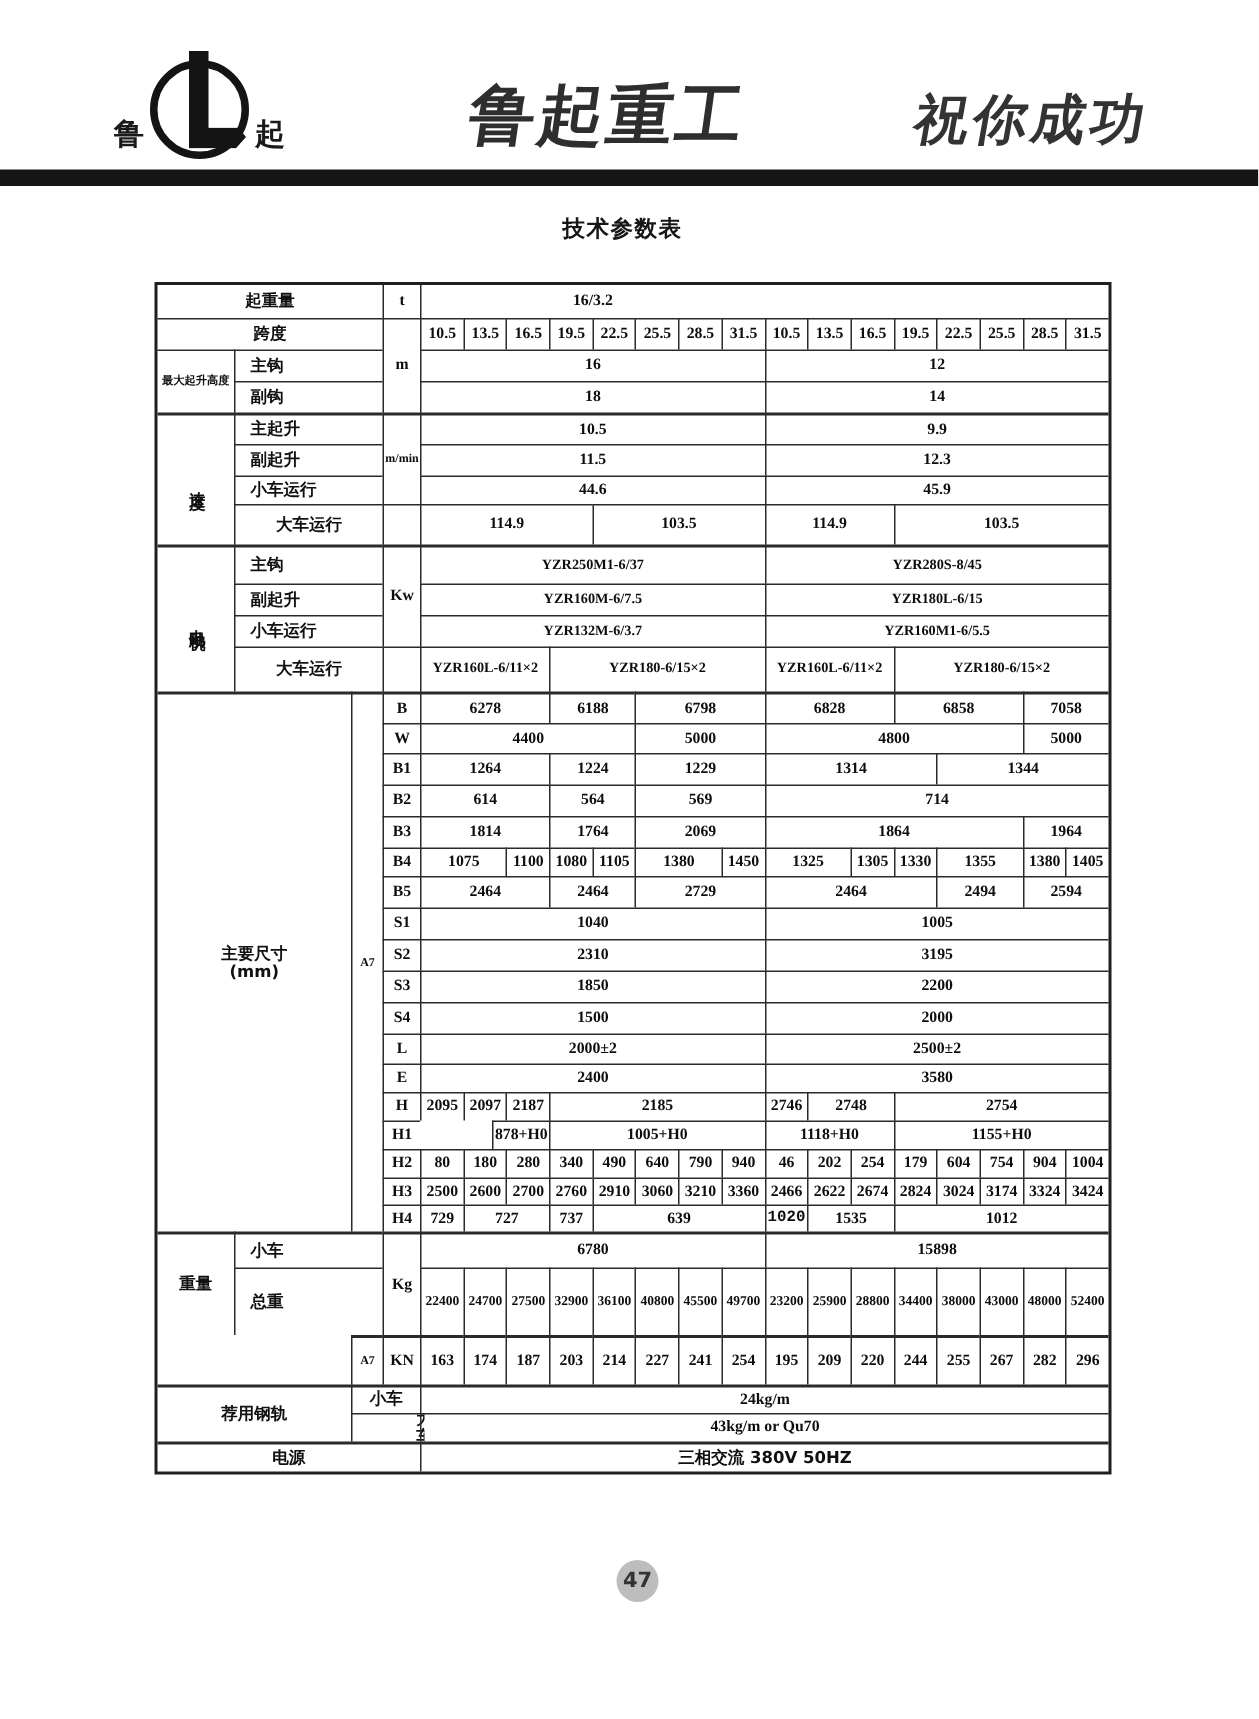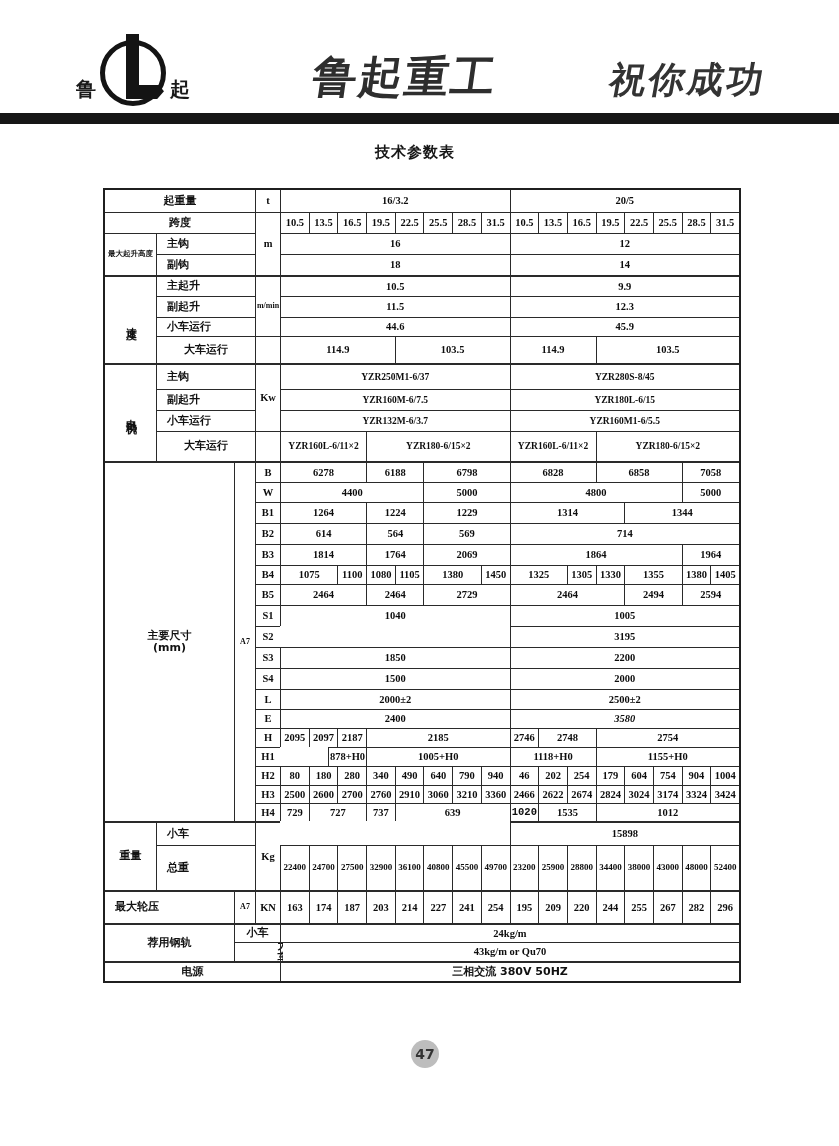--- a/index.html
+++ b/index.html
@@ -55,21 +55,20 @@
   <div id="brand">鲁起重工</div>
   <div id="slogan">祝你成功</div>
   <div id="divider-bar" style="background: rgb(22, 22, 22);"></div>
 
   <div id="page-title">技术参数表</div>
 
   <div id="ptable" style="grid-template-rows: 22px 21px 21px 21px 21px 21px 19px 27px 26px 21px 21px 30px 21px 20px 21px 21px 21px 19px 21px 21px 21px 21px 21px 20px 19px 19px 19px 19px 18px 18px 24px 45px 33px 19px 19px 20px;">
       <div class="cell h" style="grid-area: 1 / 1 / span 1 / span 3; border-top: none; border-left: none;">起重量</div>
       <div class="cell u" style="grid-area: 1 / 4 / span 1 / span 1; border-top: none;">t</div>
       <div class="cell n" style="grid-area: 1 / 5 / span 1 / span 8; border-top: none;">16/3.2</div>
-      <div class="cell n" style="grid-area: 1 / 13 / span 1 / span 8; border-top: none;">20/5</div>
       <div class="cell h" style="grid-area: 2 / 1 / span 1 / span 3; border-left: none;">跨度</div>
       <div class="cell u" style="grid-area: 2 / 4 / span 3 / span 1;">m</div>
       <div class="cell n" style="grid-area: 2 / 5 / span 1 / span 1;">10.5</div>
       <div class="cell n" style="grid-area: 2 / 6 / span 1 / span 1;">13.5</div>
       <div class="cell n" style="grid-area: 2 / 7 / span 1 / span 1;">16.5</div>
       <div class="cell n" style="grid-area: 2 / 8 / span 1 / span 1;">19.5</div>
       <div class="cell n" style="grid-area: 2 / 9 / span 1 / span 1;">22.5</div>
       <div class="cell n" style="grid-area: 2 / 10 / span 1 / span 1;">25.5</div>
       <div class="cell n" style="grid-area: 2 / 11 / span 1 / span 1;">28.5</div>
       <div class="cell n" style="grid-area: 2 / 12 / span 1 / span 1;">31.5</div>
@@ -171,33 +170,34 @@
       <div class="cell n" style="grid-area: 19 / 5 / span 1 / span 3;">2464</div>
       <div class="cell n" style="grid-area: 19 / 8 / span 1 / span 2;">2464</div>
       <div class="cell n" style="grid-area: 19 / 10 / span 1 / span 3;">2729</div>
       <div class="cell n" style="grid-area: 19 / 13 / span 1 / span 4;">2464</div>
       <div class="cell n" style="grid-area: 19 / 17 / span 1 / span 2;">2494</div>
       <div class="cell n" style="grid-area: 19 / 19 / span 1 / span 2;">2594</div>
       <div class="cell u" style="grid-area: 20 / 4 / span 1 / span 1;">S1</div>
       <div class="cell n" style="grid-area: 20 / 5 / span 1 / span 8;">1040</div>
       <div class="cell n" style="grid-area: 20 / 13 / span 1 / span 8;">1005</div>
       <div class="cell u" style="grid-area: 21 / 4 / span 1 / span 1;">S2</div>
+      <div class="cell n" style="grid-area: 21 / 5 / span 1 / span 8;">2310</div>
       <div class="cell n" style="grid-area: 21 / 13 / span 1 / span 8;">3195</div>
       <div class="cell u" style="grid-area: 22 / 4 / span 1 / span 1;">S3</div>
       <div class="cell n" style="grid-area: 22 / 5 / span 1 / span 8;">1850</div>
       <div class="cell n" style="grid-area: 22 / 13 / span 1 / span 8;">2200</div>
       <div class="cell u" style="grid-area: 23 / 4 / span 1 / span 1;">S4</div>
       <div class="cell n" style="grid-area: 23 / 5 / span 1 / span 8;">1500</div>
       <div class="cell n" style="grid-area: 23 / 13 / span 1 / span 8;">2000</div>
       <div class="cell u" style="grid-area: 24 / 4 / span 1 / span 1;">L</div>
       <div class="cell n" style="grid-area: 24 / 5 / span 1 / span 8;">2000±2</div>
       <div class="cell n" style="grid-area: 24 / 13 / span 1 / span 8;">2500±2</div>
       <div class="cell u" style="grid-area: 25 / 4 / span 1 / span 1;">E</div>
       <div class="cell n" style="grid-area: 25 / 5 / span 1 / span 8; text-align: center;">2400</div>
-      <div class="cell n" style="grid-area: 25 / 13 / span 1 / span 8; font-style: italic;">3580</div>
+      <div class="cell n" style="grid-area: 25 / 13 / span 1 / span 8;">3580</div>
       <div class="cell u" style="grid-area: 26 / 4 / span 1 / span 1;">H</div>
       <div class="cell n" style="grid-area: 26 / 5 / span 1 / span 1;">2095</div>
       <div class="cell n" style="grid-area: 26 / 6 / span 1 / span 1;">2097</div>
       <div class="cell n" style="grid-area: 26 / 7 / span 1 / span 1;">2187</div>
       <div class="cell n" style="grid-area: 26 / 8 / span 1 / span 5;">2185</div>
       <div class="cell n" style="grid-area: 26 / 13 / span 1 / span 1;">2746</div>
       <div class="cell n" style="grid-area: 26 / 14 / span 1 / span 2;">2748</div>
       <div class="cell n" style="grid-area: 26 / 16 / span 1 / span 5;">2754</div>
       <div class="cell u" style="grid-area: 27 / 4 / span 1 / span 1;">H1</div>
       <div class="cell n" style="grid-area: 27 / 5 / span 1 / span 3; margin-left: 48px;">878+H0</div>
@@ -242,39 +242,39 @@
       <div class="cell n" style="grid-area: 30 / 5 / span 1 / span 1;">729</div>
       <div class="cell n" style="grid-area: 30 / 6 / span 1 / span 2;">727</div>
       <div class="cell n" style="grid-area: 30 / 8 / span 1 / span 1;">737</div>
       <div class="cell n" style="grid-area: 30 / 9 / span 1 / span 4;">639</div>
       <div class="cell n" style="grid-area: 30 / 13 / span 1 / span 1; font-family: Liberation Mono, monospace;">1020</div>
       <div class="cell n" style="grid-area: 30 / 14 / span 1 / span 2;">1535</div>
       <div class="cell n" style="grid-area: 30 / 16 / span 1 / span 5;">1012</div>
       <div class="cell h" style="grid-area: 31 / 1 / span 2 / span 1; border-top-width: 2px; border-left: none;">重量</div>
       <div class="cell lt" style="grid-area: 31 / 2 / span 1 / span 2; border-top-width: 2px;">小车</div>
       <div class="cell u" style="grid-area: 31 / 4 / span 2 / span 1; border-top-width: 2px;">Kg</div>
+      <div class="cell n" style="grid-area: 31 / 5 / span 1 / span 8; border-top-width: 2px;">6780</div>
       <div class="cell n" style="grid-area: 31 / 13 / span 1 / span 8; border-top-width: 2px;">15898</div>
       <div class="cell lt" style="grid-area: 32 / 2 / span 1 / span 2;">总重</div>
       <div class="cell ns" style="grid-area: 32 / 5 / span 1 / span 1;">22400</div>
       <div class="cell ns" style="grid-area: 32 / 6 / span 1 / span 1;">24700</div>
       <div class="cell ns" style="grid-area: 32 / 7 / span 1 / span 1;">27500</div>
       <div class="cell ns" style="grid-area: 32 / 8 / span 1 / span 1;">32900</div>
       <div class="cell ns" style="grid-area: 32 / 9 / span 1 / span 1;">36100</div>
       <div class="cell ns" style="grid-area: 32 / 10 / span 1 / span 1;">40800</div>
       <div class="cell ns" style="grid-area: 32 / 11 / span 1 / span 1;">45500</div>
       <div class="cell ns" style="grid-area: 32 / 12 / span 1 / span 1;">49700</div>
       <div class="cell ns" style="grid-area: 32 / 13 / span 1 / span 1;">23200</div>
       <div class="cell ns" style="grid-area: 32 / 14 / span 1 / span 1;">25900</div>
       <div class="cell ns" style="grid-area: 32 / 15 / span 1 / span 1;">28800</div>
       <div class="cell ns" style="grid-area: 32 / 16 / span 1 / span 1;">34400</div>
       <div class="cell ns" style="grid-area: 32 / 17 / span 1 / span 1;">38000</div>
       <div class="cell ns" style="grid-area: 32 / 18 / span 1 / span 1;">43000</div>
       <div class="cell ns" style="grid-area: 32 / 19 / span 1 / span 1;">48000</div>
       <div class="cell ns" style="grid-area: 32 / 20 / span 1 / span 1;">52400</div>
-      <div class="cell lt" style="grid-area: 33 / 1 / span 1 / span 2; border-top-width: 2px; border-left: none;">最大轮压</div>
       <div class="cell us" style="grid-area: 33 / 3 / span 1 / span 1; border-top-width: 2px;">A7</div>
       <div class="cell u" style="grid-area: 33 / 4 / span 1 / span 1; border-top-width: 2px;">KN</div>
       <div class="cell n" style="grid-area: 33 / 5 / span 1 / span 1; border-top-width: 2px;">163</div>
       <div class="cell n" style="grid-area: 33 / 6 / span 1 / span 1; border-top-width: 2px;">174</div>
       <div class="cell n" style="grid-area: 33 / 7 / span 1 / span 1; border-top-width: 2px;">187</div>
       <div class="cell n" style="grid-area: 33 / 8 / span 1 / span 1; border-top-width: 2px;">203</div>
       <div class="cell n" style="grid-area: 33 / 9 / span 1 / span 1; border-top-width: 2px;">214</div>
       <div class="cell n" style="grid-area: 33 / 10 / span 1 / span 1; border-top-width: 2px;">227</div>
       <div class="cell n" style="grid-area: 33 / 11 / span 1 / span 1; border-top-width: 2px;">241</div>
       <div class="cell n" style="grid-area: 33 / 12 / span 1 / span 1; border-top-width: 2px;">254</div>

